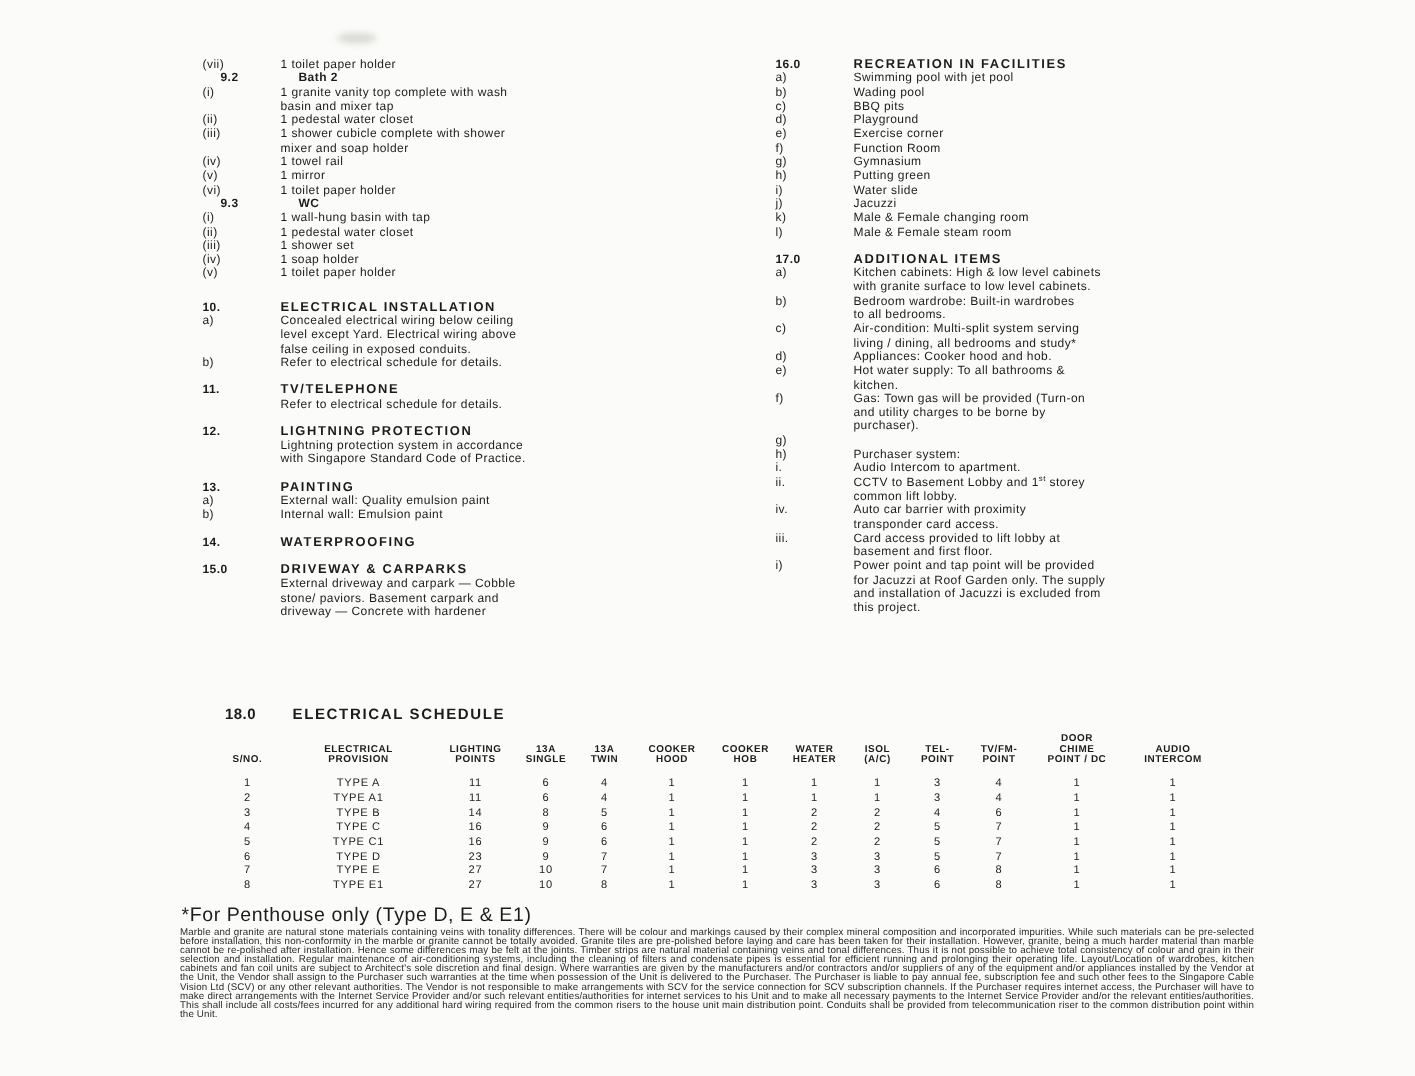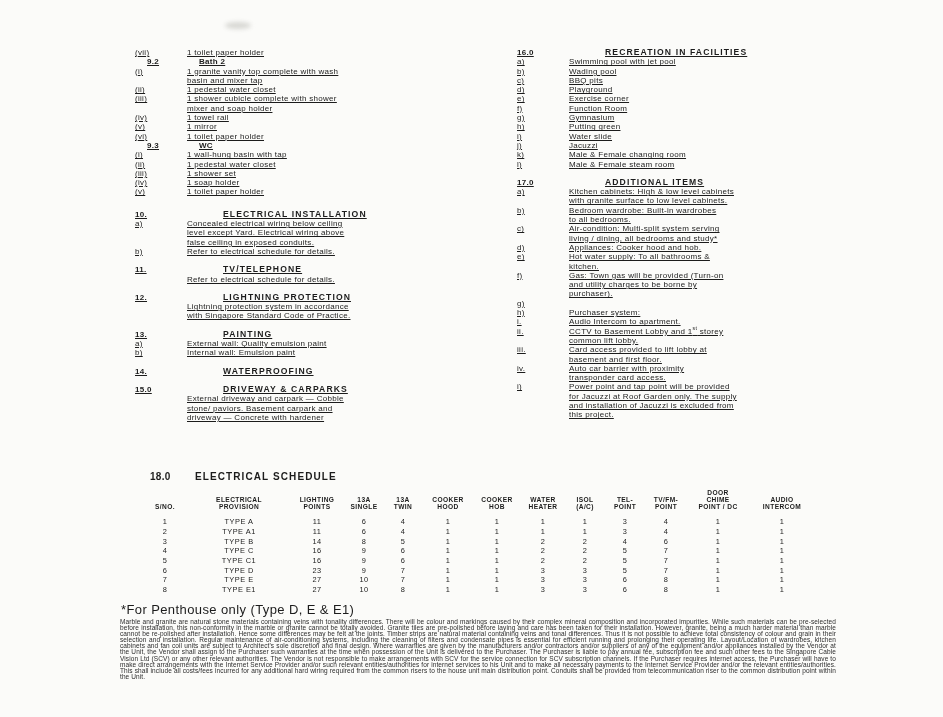--- a/index.html
+++ b/index.html
@@ -6,28 +6,28 @@
   body{
     width:943px;height:717px;
     background:#fbfbf9;
     font-family:"Liberation Sans",sans-serif;
     color:#1c1c1c;
     position:relative;
     overflow:hidden;
   }
   .page{position:absolute;inset:0;}
   .artifact{position:absolute;top:22px;left:225px;width:26px;height:7px;background:#d8d8d4;border-radius:50%;filter:blur(2px);}
-  .columns{position:absolute;top:48px;left:135px;display:flex;gap:42px;text-decoration:underline;}
+  .columns{position:absolute;top:38px;left:135px;display:flex;gap:42px;}
   .col{width:340px;font-size:8px;line-height:9.3px;letter-spacing:0.3px;}
   .line{display:flex;}
   .lab{flex:0 0 52px;}
   .txt{flex:1;}
   .bold{font-weight:bold;padding-left:12px;}
   .heading .lab{font-weight:bold;}
-  .heading .txt{font-weight:bold;font-size:8.6px;letter-spacing:1.1px;margin-left:36px;}
+  .heading .txt{font-weight:bold;font-size:8.6px;letter-spacing:1.1px;}
   .gap{height:9px;}
   .gap-lg{height:13px;}
   sup{font-size:0.65em;vertical-align:super;line-height:0;}
   .schedule{position:absolute;top:471px;left:150px;}
   .sched-title-row{display:flex;font-weight:bold;font-size:10px;letter-spacing:1.1px;}
   .sched-title-row .lab{flex:0 0 45px;letter-spacing:0.3px;}
   table{border-collapse:collapse;table-layout:fixed;margin:7px 0 0 -9px;}
   th{font-size:6.6px;font-weight:bold;vertical-align:bottom;text-align:center;line-height:7px;padding:0 0 7px 0;letter-spacing:0.4px;}
   td{font-size:7.4px;text-align:center;height:9.7px;padding:0;letter-spacing:0.5px;}
   .footnote{position:absolute;top:602px;left:121px;font-size:13px;letter-spacing:0.4px;}
@@ -251,26 +251,26 @@
         </div>
         <div class="line">
           <span class="lab">i.</span>
           <span class="txt">Audio Intercom to apartment.</span>
         </div>
         <div class="line">
           <span class="lab">ii.</span>
           <span class="txt">CCTV to Basement Lobby and 1<sup>st</sup> storey<br>common lift lobby.</span>
         </div>
         <div class="line">
+          <span class="lab">iv.</span>
+          <span class="txt">Auto car barrier with proximity<br>transponder card access.</span>
+        </div>
+        <div class="line">
           <span class="lab">iii.</span>
           <span class="txt">Card access provided to lift lobby at<br>basement and first floor.</span>
-        </div>
-        <div class="line">
-          <span class="lab">iv.</span>
-          <span class="txt">Auto car barrier with proximity<br>transponder card access.</span>
         </div>
         <div class="line">
           <span class="lab">i)</span>
           <span class="txt">Power point and tap point will be provided<br>for Jacuzzi at Roof Garden only. The supply<br>and installation of Jacuzzi is excluded from<br>this project.</span>
         </div>
       </div>
     </div>
 
   <div class="schedule">
     <div class="sched-title-row">

